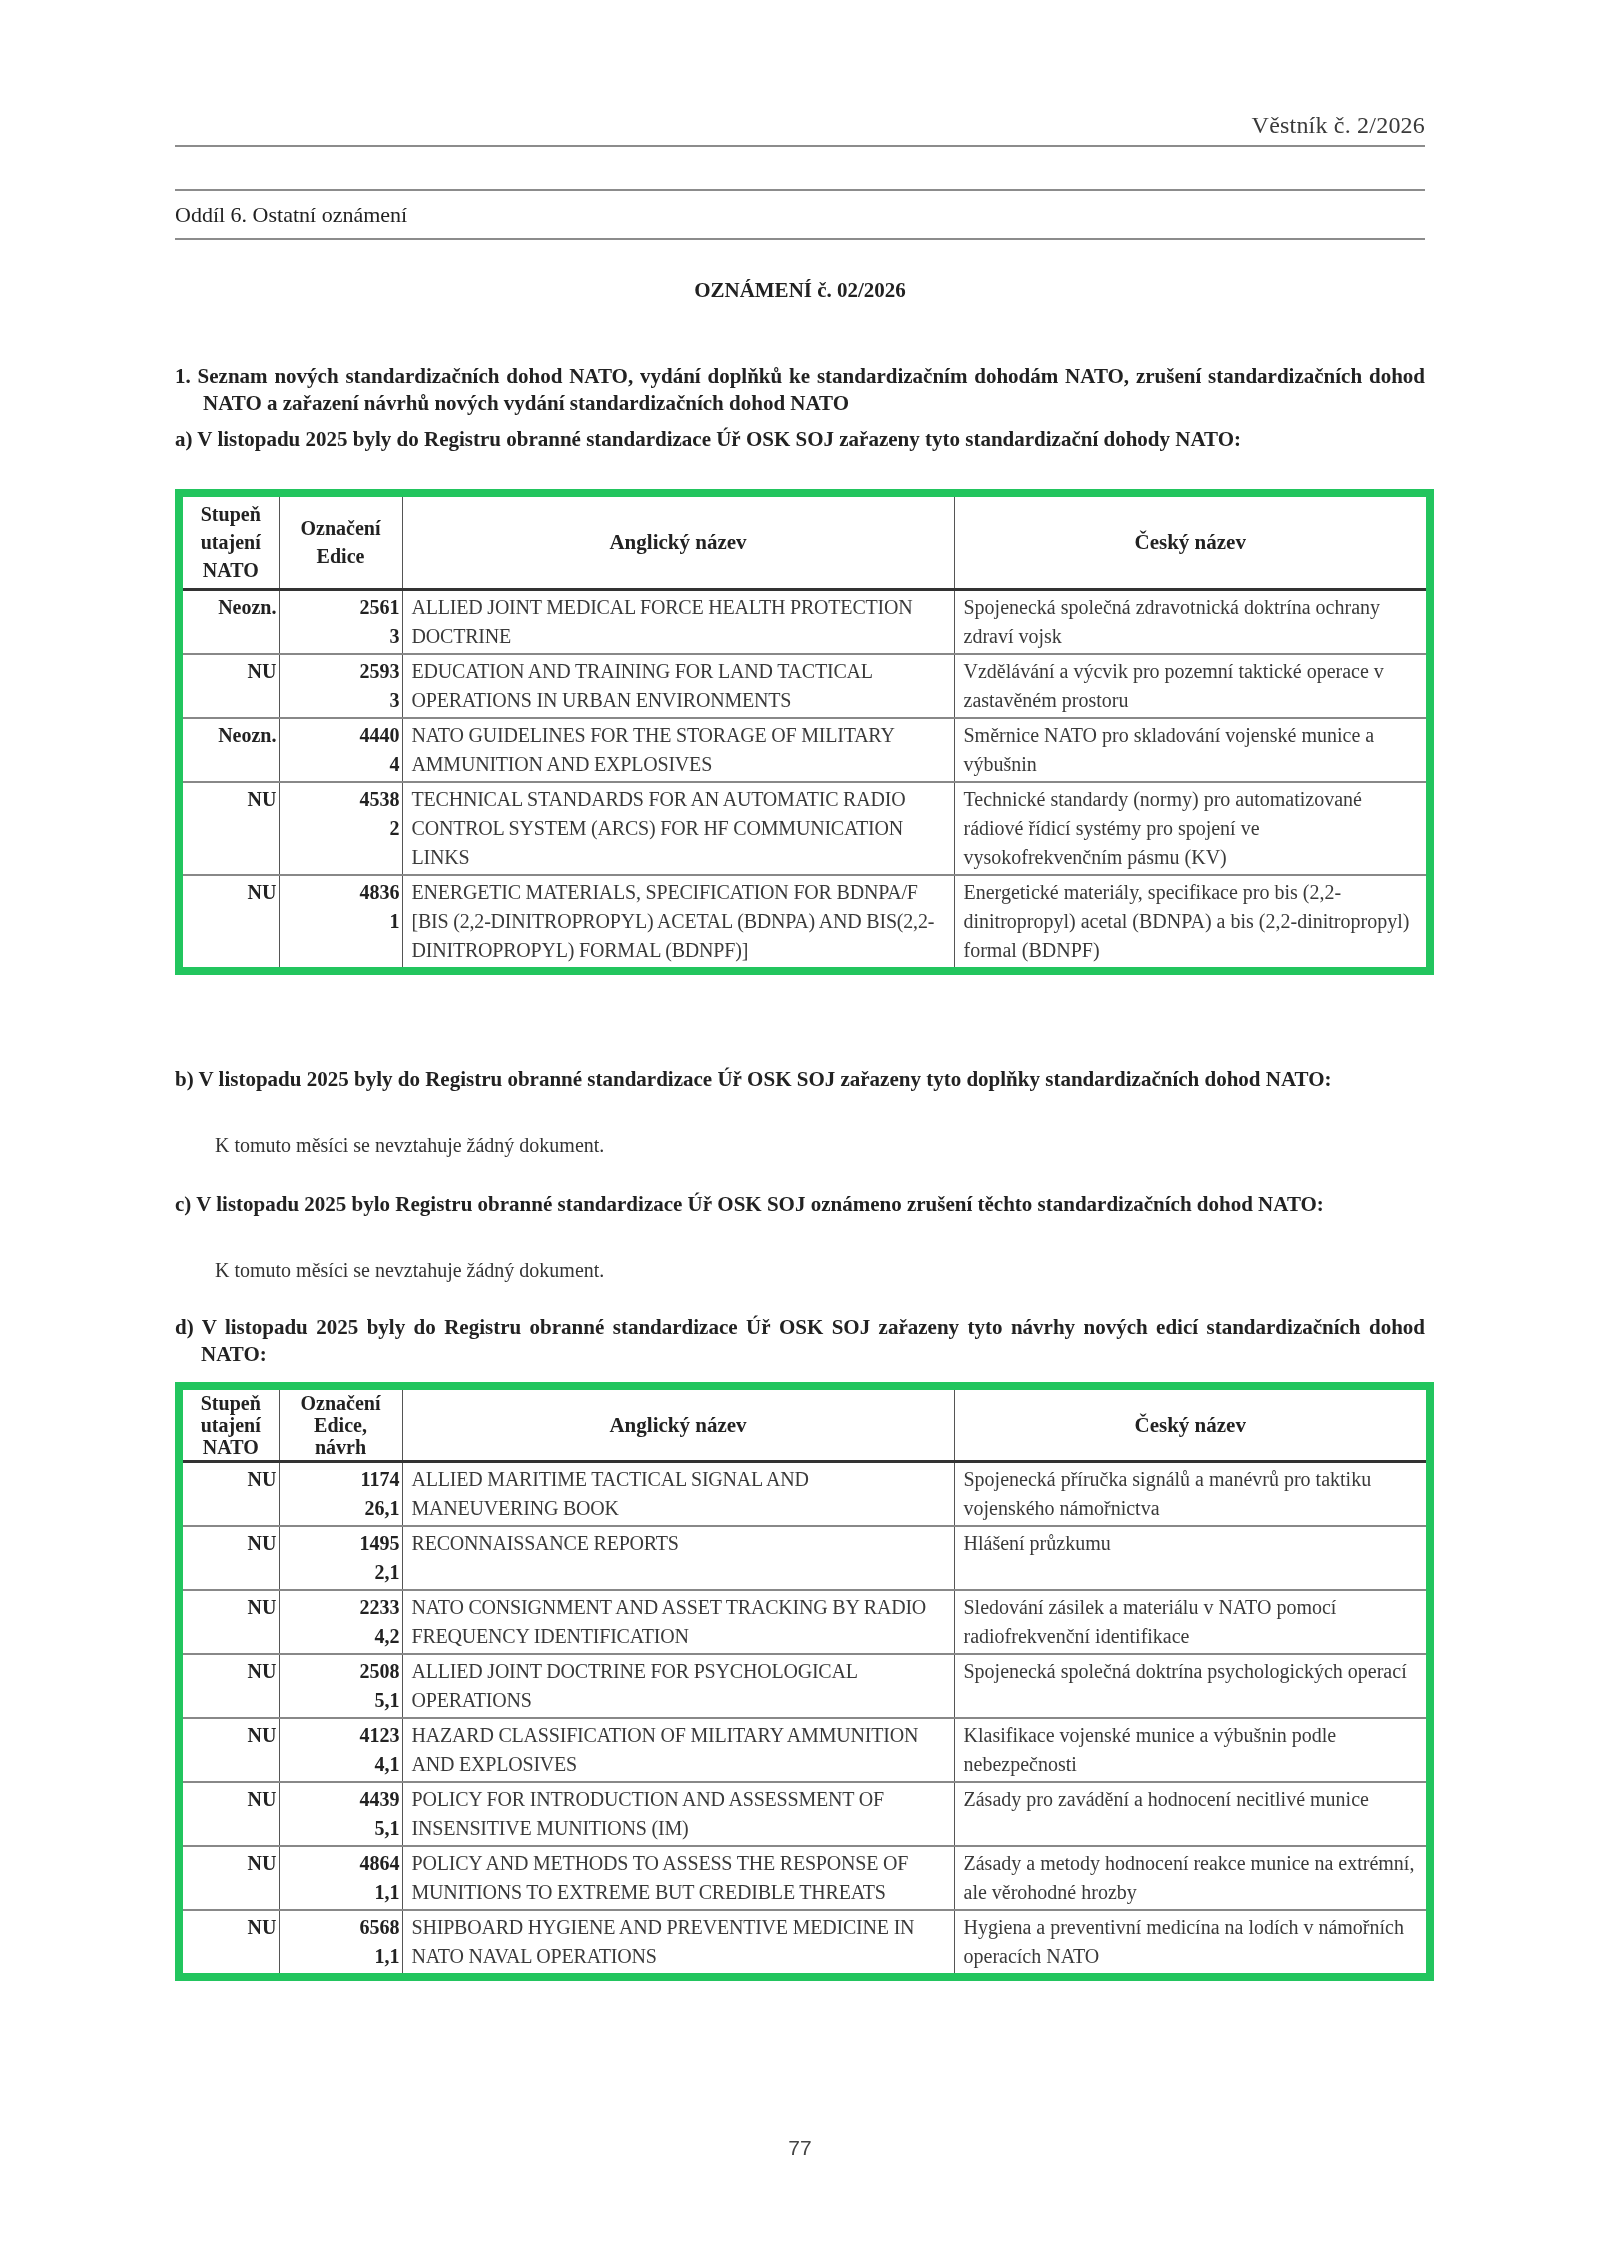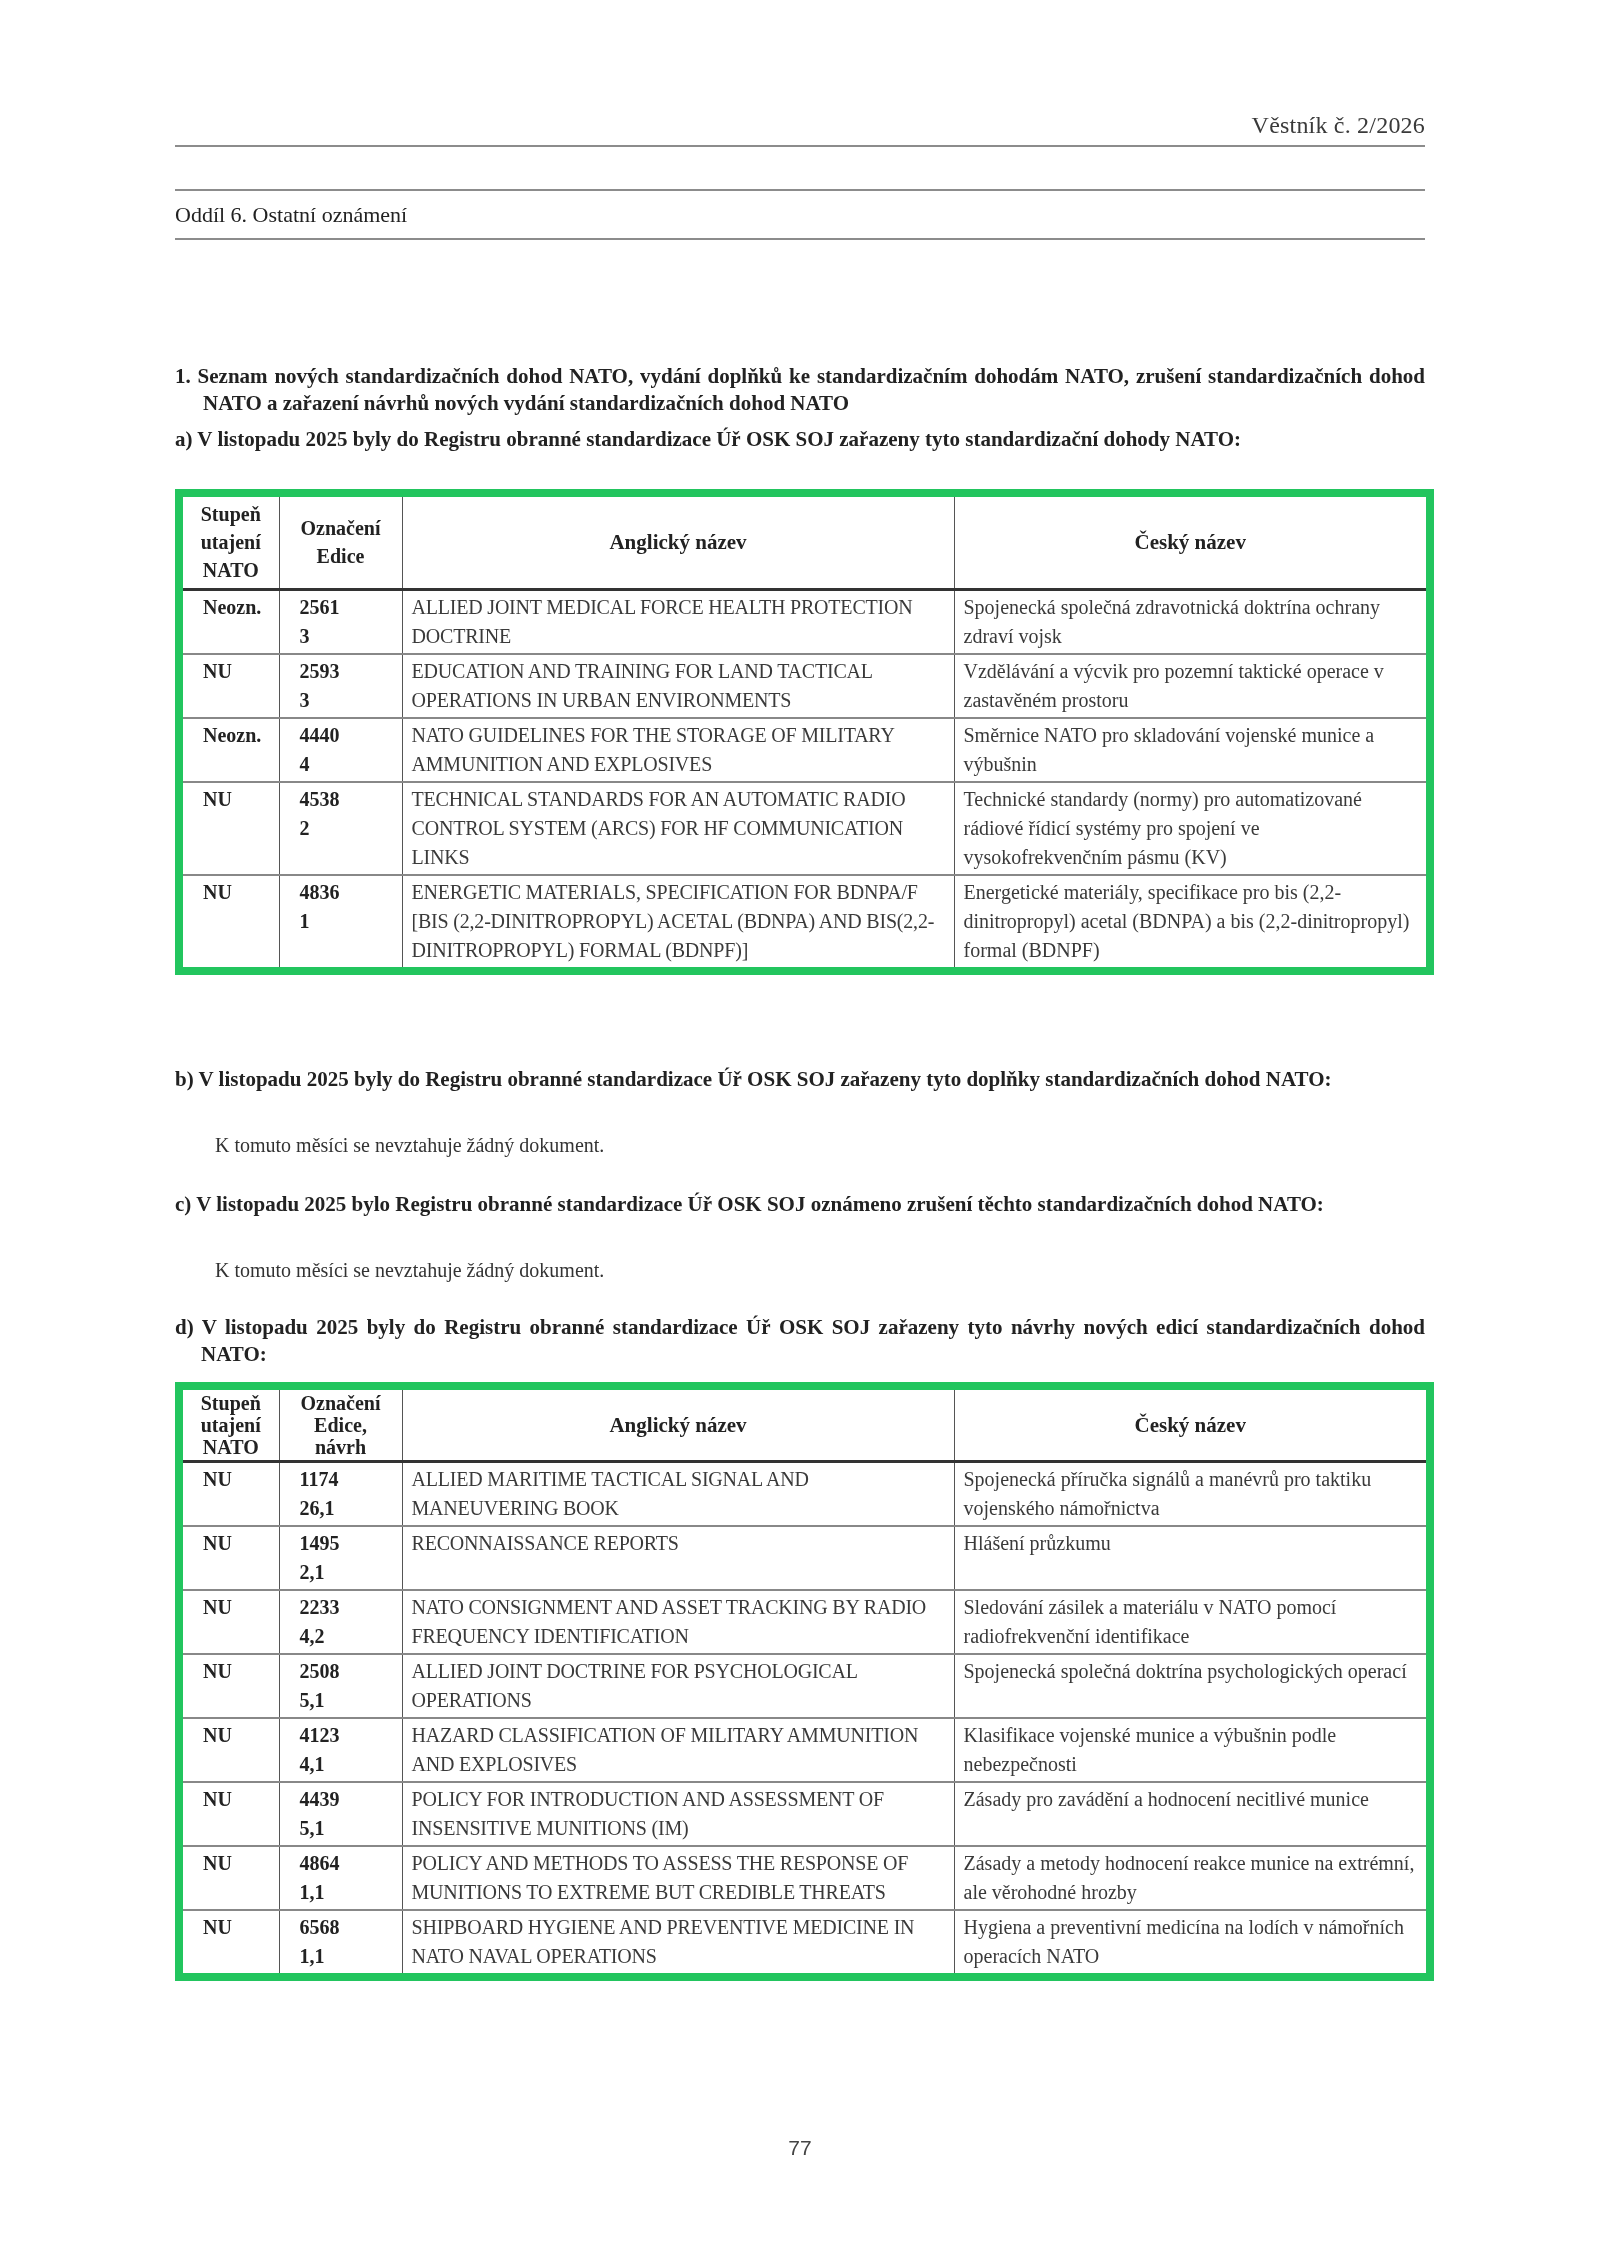--- a/index.html
+++ b/index.html
@@ -57,21 +57,21 @@
   table.std th, table.std td {
     border: 1.5px solid #555; vertical-align: top;
     padding: 2px 8px 2px 9px; font-size: 20px; line-height: 29px;
   }
   table.std thead th {
     font-weight: bold; text-align: center; vertical-align: middle; color: #222;
     border-bottom: 3px solid #333; padding: 2px 4px; line-height: 28px;
   }
   table.std thead th.wide { font-size: 21px; }
   table.std td.cls, table.std td.code {
-    text-align: left; font-weight: bold; color: #222; padding-left: 20px; padding-right: 2px;
+    text-align: right; font-weight: bold; color: #222; padding-left: 20px; padding-right: 2px;
   }
   table.std td.en, table.std td.cz { color: #3a3a3a; }
   table.std td.en { letter-spacing: -0.2px; }
   table.std tbody tr td { border-top: 2.5px solid #888; }
   .code-line { display: block; }
   .page-number {
     position: absolute; top: 2136px; left: 0; width: 1250px; text-align: center;
     font-family: "Liberation Sans", "DejaVu Sans", sans-serif;
     font-size: 21px; color: #444;
   }
@@ -81,20 +81,21 @@
 
 <div class="page">
 
   <div class="running-head">Věstník č. 2/2026</div>
   <div class="rule r1"></div>
   <div class="rule r2"></div>
   <div class="section-title">Oddíl 6. Ostatní oznámení</div>
   <div class="rule r3"></div>
 
   <div class="notice-head">
+    <div>OZNÁMENÍ č. 02/2026</div>
   </div>
 
   <div class="item1">1. Seznam nových standardizačních dohod NATO, vydání doplňků ke standardizačním dohodám NATO, zrušení standardizačních dohod NATO a zařazení návrhů nových vydání standardizačních dohod NATO</div>
 
   <div class="sub a">a) V listopadu 2025 byly do Registru obranné standardizace Úř OSK SOJ zařazeny tyto standardizační dohody NATO:</div>
 
   <table class="std t1">
     <colgroup>
       <col style="width:100px">
         <col style="width:123px">

